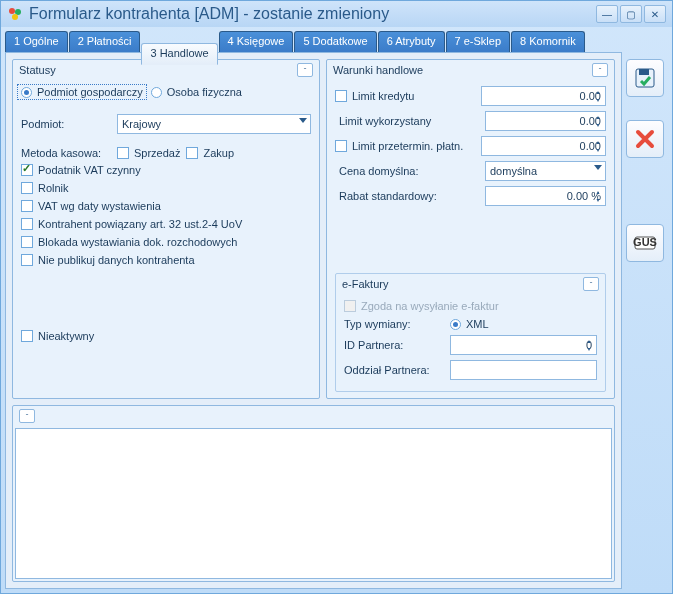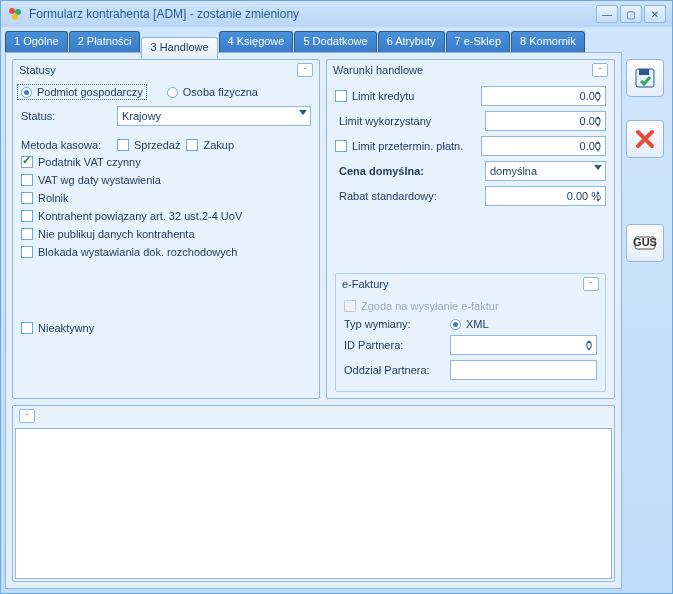--- a/index.html
+++ b/index.html
@@ -1,37 +1,37 @@
 <!DOCTYPE html>
 <html><head>
 <meta charset="utf-8">
 <style>
   * { box-sizing: border-box; font-family: Tahoma, Verdana, sans-serif; font-size: 11px; }
   body { margin: 0; padding: 0; background: #fff; }
   .window { width: 673px; height: 594px; background: linear-gradient(#d1e6fb, #bfdcf8); border: 1px solid #6fa8dc; display: flex; flex-direction: column; }
   .titlebar { height: 26px; background: linear-gradient(#cfe4fa, #b8d6f5); display: flex; align-items: center; padding: 0 6px; color: #2a5a8a; }
   .titlebar .title-icon { width: 16px; height: 16px; margin-right: 6px; }
-  .titlebar .title-text { flex: 1; font-size: 12px; }
+  .titlebar .title-text { flex: 1; font-size: 16px; }
   .titlebar .win-btns { display: flex; gap: 2px; }
   .titlebar .win-btn { width: 22px; height: 18px; background: linear-gradient(#e8f2fc,#c9dff7); border: 1px solid #8fb8e0; border-radius: 2px; display: flex; align-items: center; justify-content: center; color: #2a5a8a; cursor: pointer; font-size: 10px; }
   .body { flex: 1; display: flex; padding: 4px; gap: 4px; }
   .main { flex: 1; display: flex; flex-direction: column; }
   .tabs { display: flex; height: 22px; gap: 1px; }
   .tab { padding: 3px 8px; background: linear-gradient(#4a90d9,#3a7bc8); color: #fff; border: 1px solid #2a5a8a; border-bottom: none; border-radius: 3px 3px 0 0; cursor: pointer; }
-  .tab.active { background: linear-gradient(#f8fbfe,#e4eef9); color: #1a3a5a; border: 1px solid #8fb8e0; border-bottom: 1px solid #e4eef9; position: relative; top: 6px; }
+  .tab.active { background: linear-gradient(#f8fbfe,#e4eef9); color: #1a3a5a; border: 1px solid #8fb8e0; border-bottom: 1px solid #e4eef9; position: relative; top: 12px; }
   .page { flex: 1; border: 1px solid #8fb8e0; background: #e4eef9; margin-top: -1px; padding: 6px; display: flex; flex-direction: column; gap: 6px; }
   .row2 { display: flex; gap: 6px; height: 340px; }
   .panel { border: 1px solid #8fb8e0; background: #e8f2fc; border-radius: 2px; display: flex; flex-direction: column; }
   .panel-head { display: flex; align-items: center; padding: 3px 6px; color: #1a3a5a; }
   .panel-head .ptitle { flex: 1; }
   .collapse-btn { width: 16px; height: 14px; border: 1px solid #8fb8e0; background: #fff; display: flex; align-items: center; justify-content: center; cursor: pointer; font-size: 8px; color:#2a5a8a; border-radius:2px;}
   .panel-body { padding: 6px 8px; flex: 1; }
   .left-panel { width: 308px; }
   .right-panel { flex: 1; }
-  .radio-row { display: flex; gap: 24px; margin-bottom: 8px; align-items: center; }
+  .radio-row { display: flex; gap: 8px; margin-bottom: 16px; align-items: center; }
   .radio, .checkbox { display: flex; align-items: center; gap: 5px; cursor: pointer; color:#1a3a5a;}
   .radio .dot { width: 11px; height: 11px; border: 1px solid #6fa8dc; border-radius: 50%; background:#fff; position:relative;}
   .radio.selected .dot::after { content:''; position:absolute; width:5px; height:5px; background:#3a7bc8; border-radius:50%; top:2px; left:2px;}
   .checkbox .box { width: 12px; height: 12px; border: 1px solid #6fa8dc; background: #fff; position:relative;}
   .checkbox.checked .box::after { content:'✓'; position:absolute; top:-3px; left:0; font-size:11px; color:#2a7a2a; font-weight:bold;}
   .checkbox.disabled { color:#9ab; }
   .checkbox.disabled .box { background:#f0f0f0; border-color:#bcd;}
   .frow { display: flex; align-items: center; margin-bottom: 5px; gap: 6px; color:#1a3a5a;}
   .frow .lbl2 { width: 90px; }
   .select, .numbox, .textbox { height: 20px; border: 1px solid #8fb8e0; background: #fff; display:flex; align-items:center; padding: 0 4px; }
@@ -95,21 +95,21 @@
                 <div class="radio selected selected-frame">
                     <span class="dot"></span>
                     <span>Podmiot gospodarczy</span>
                   </div>
                 <div class="radio">
                     <span class="dot"></span>
                     <span>Osoba fizyczna</span>
                   </div>
               </div>
               <div class="frow">
-                <span class="lbl2">Status:</span>
+                <span class="lbl2">Podmiot:</span>
                 <div class="select">
                     <span>Krajowy</span>
                     <div class="caret"></div>
                   </div>
               </div>
               <div class="sep"></div>
               <div class="frow">
                 <span class="lbl2">Metoda kasowa:</span>
                 <div class="checkbox">
                     <span class="box"></span>
@@ -120,37 +120,37 @@
                     <span>Zakup</span>
                   </div>
               </div>
               <div class="chk-col">
                 <div class="checkbox checked">
                     <span class="box"></span>
                     <span>Podatnik VAT czynny</span>
                   </div>
                 <div class="checkbox">
                     <span class="box"></span>
+                    <span>Rolnik</span>
+                  </div>
+                <div class="checkbox">
+                    <span class="box"></span>
                     <span>VAT wg daty wystawienia</span>
                   </div>
                 <div class="checkbox">
                     <span class="box"></span>
-                    <span>Rolnik</span>
-                  </div>
-                <div class="checkbox">
-                    <span class="box"></span>
                     <span>Kontrahent powiązany art. 32 ust.2-4 UoV</span>
                   </div>
                 <div class="checkbox">
                     <span class="box"></span>
+                    <span>Blokada wystawiania dok. rozchodowych</span>
+                  </div>
+                <div class="checkbox">
+                    <span class="box"></span>
                     <span>Nie publikuj danych kontrahenta</span>
-                  </div>
-                <div class="checkbox">
-                    <span class="box"></span>
-                    <span>Blokada wystawiania dok. rozchodowych</span>
                   </div>
               </div>
               <div style="flex:1"></div>
               <div style="margin-top:64px">
                 <div class="checkbox">
                     <span class="box"></span>
                     <span>Nieaktywny</span>
                   </div>
               </div>
             </div>
@@ -192,21 +192,21 @@
                   </div>
                 <div class="numbox" style="flex:1">
                     <span>0.00</span>
                     <div class="spin">
                       <div>▴</div>
                       <div>▾</div>
                     </div>
                   </div>
               </div>
               <div class="frow">
-                <span style="width:144px; padding-left:4px; font-weight:bold">Cena domyślna:</span>
+                <span style="width:144px; padding-left:4px; font-weight:normal">Cena domyślna:</span>
                 <div class="select" style="flex:1">
                     <span>domyślna</span>
                     <div class="caret"></div>
                   </div>
               </div>
               <div class="frow">
                 <span style="width:144px; padding-left:4px">Rabat standardowy:</span>
                 <div class="numbox" style="flex:1">
                     <span>0.00 %</span>
                     <div class="spin">

